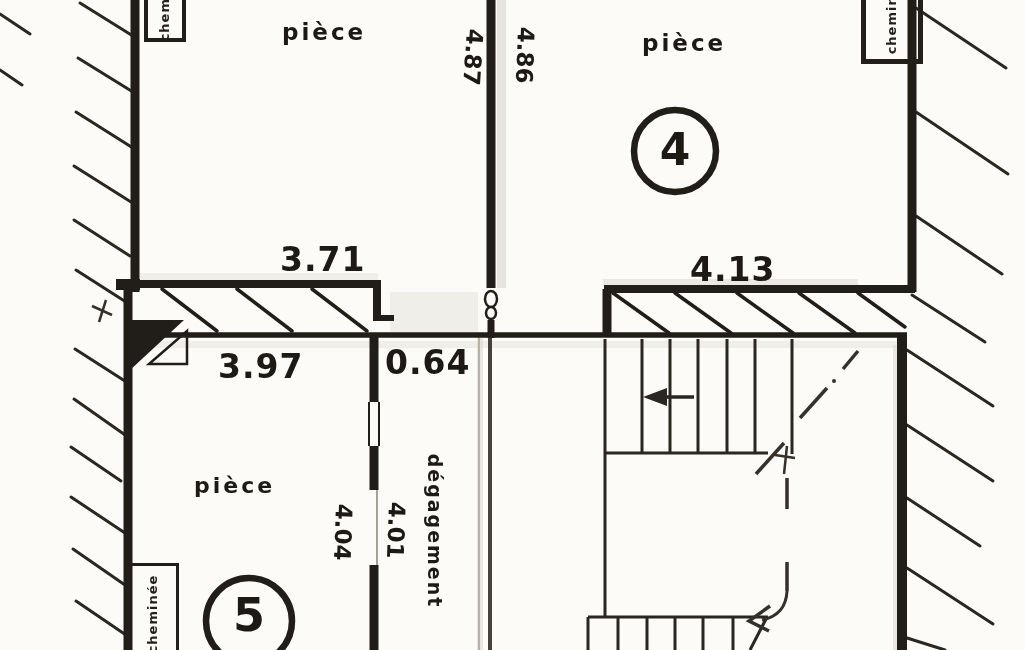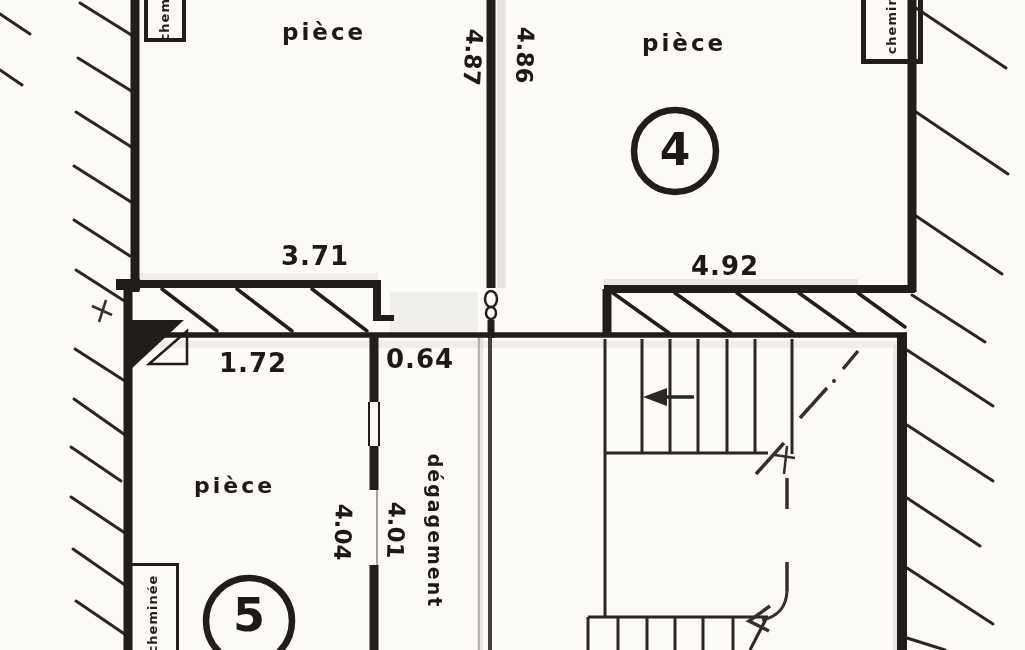--- a/index.html
+++ b/index.html
@@ -1,21 +1,21 @@
 <!DOCTYPE html>
 <html><head>
 <meta charset="utf-8">
 <style>
   html,body{margin:0;padding:0;background:#ffffff;}
   #plan{position:relative;width:1025px;height:650px;background:#fcfbf8;overflow:hidden;
         font-family:"DejaVu Sans",sans-serif;}
   #plan svg{position:absolute;left:0;top:0;}
   .lbl{position:absolute;font-weight:bold;color:#1d1a15;text-align:center;white-space:nowrap;
        line-height:1;user-select:none;}
-  .dim{font-size:26px;letter-spacing:1px;}
+  .dim{font-size:33px;letter-spacing:1px;}
   .room{font-size:23px;letter-spacing:3px;}
   .room-sm{font-size:22px;letter-spacing:3px;}
   .circnum4{font-size:44px;}
   .circnum5{font-size:46px;}
   .corridor{font-size:19px;letter-spacing:2px;}
   .vdim{width:80px;height:26px;font-size:23px;}
   .chimney-box{position:absolute;border:4px solid #221e19;overflow:hidden;background:transparent;}
   .chimney-text{position:absolute;font-weight:bold;font-size:13px;letter-spacing:1px;color:#221e19;
        white-space:nowrap;width:90px;height:16px;line-height:16px;text-align:center;
        transform:rotate(-90deg);transform-origin:center;}
@@ -162,22 +162,22 @@
 
   <div class="lbl room" style="left:282px;top:21px;width:80px;">pièce</div>
   <div class="lbl room" style="left:642px;top:32px;width:80px;">pièce</div>
   <div class="lbl room-sm" style="left:194px;top:475px;width:76px;">pièce</div>
   <div class="lbl corridor" style="left:347px;top:519px;width:170px;height:24px;transform:rotate(90deg);">dégagement</div>
 
   <div class="lbl circnum4" style="left:647px;top:128px;width:56px;">4</div>
   <div class="lbl circnum5" style="left:221px;top:592px;width:56px;">5</div>
 
   <div class="lbl dim" style="left:280px;top:243px;width:70px;">3.71</div>
-  <div class="lbl dim" style="left:690px;top:253px;width:70px;">4.92</div>
-  <div class="lbl dim" style="left:218px;top:350px;width:70px;">1.72</div>
+  <div class="lbl dim" style="left:690px;top:253px;width:70px;">4.13</div>
+  <div class="lbl dim" style="left:218px;top:350px;width:70px;">3.97</div>
   <div class="lbl dim" style="left:385px;top:346px;width:70px;">0.64</div>
 
   <div class="lbl vdim" style="left:431px;top:44px;transform:rotate(94deg);">4.87</div>
   <div class="lbl vdim" style="left:483px;top:42px;transform:rotate(92deg);">4.86</div>
   <div class="lbl vdim" style="left:301px;top:519px;transform:rotate(92deg);">4.04</div>
   <div class="lbl vdim" style="left:354px;top:517px;transform:rotate(92deg);">4.01</div>
 
   <div class="chimney-box" style="left:144px;top:-14px;width:34px;height:48px;">
     <span class="chimney-text" style="left:calc(50% - 45px);top:calc(100% - 44px);">cheminée</span>
   </div>

